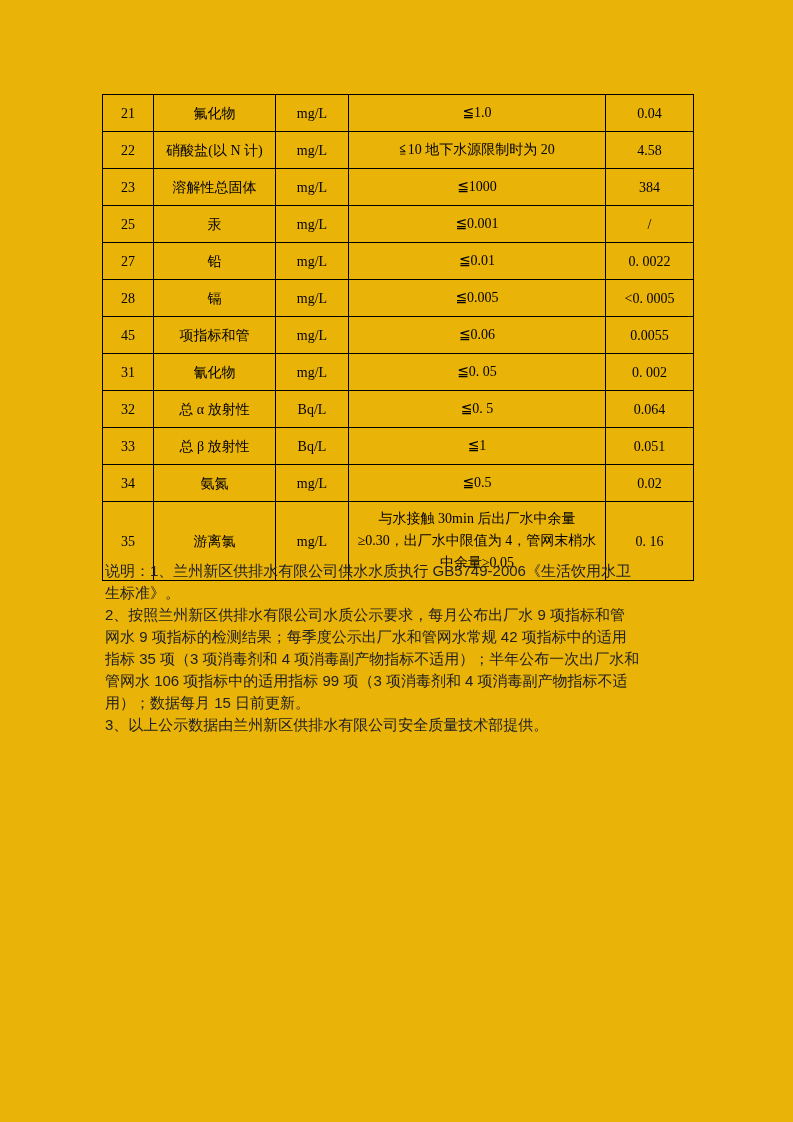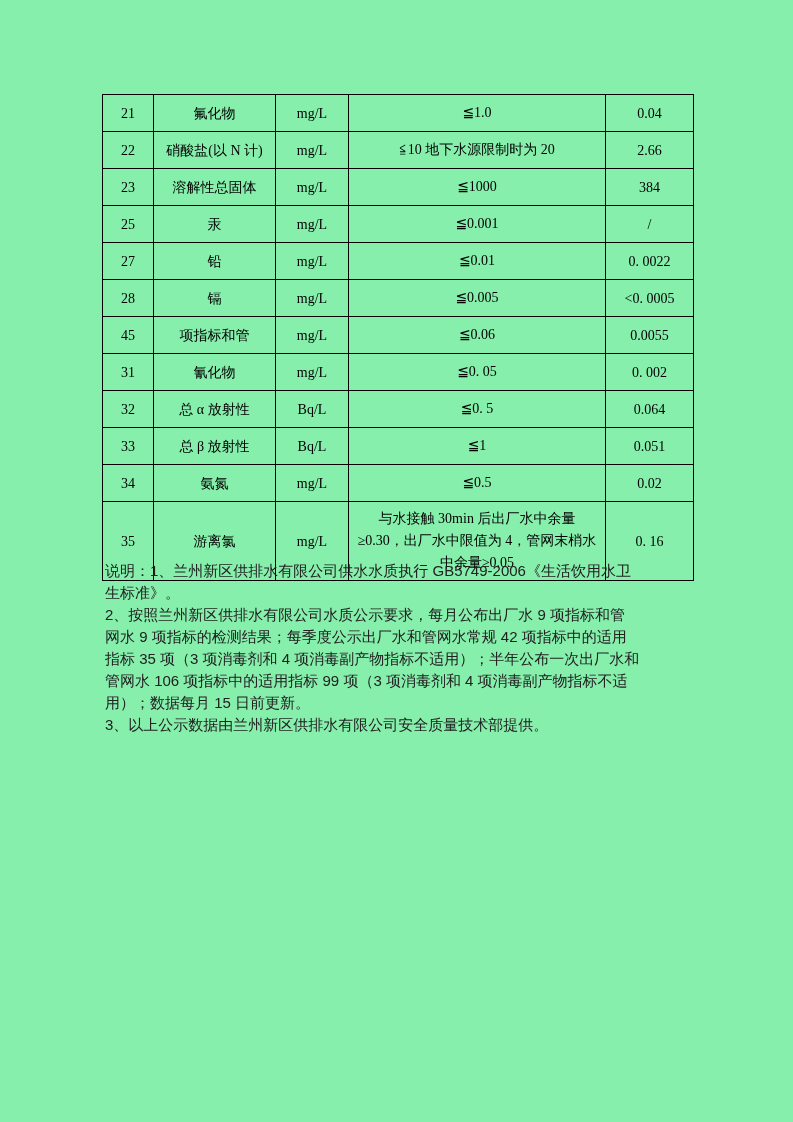--- a/index.html
+++ b/index.html
@@ -12,21 +12,21 @@
     background: #ffffff;
     position: relative;
     font-family: "Liberation Serif", "DejaVu Serif", serif;
     color: #000000;
     overflow: hidden;
   }
   .page {
     position: absolute;
     left: 0; top: 0;
     width: 793px; height: 1122px;
-    background: #86efac;
+    background: #eab308;
   }
   table.wq-table {
     position: absolute;
     left: 102px;
     top: 94px;
     width: 591px;
     border-collapse: collapse;
     table-layout: fixed;
     border: 1px solid #000000;
   }
@@ -84,21 +84,21 @@
           <td class="cell cell-name">氟化物</td>
           <td class="cell cell-unit">mg/L</td>
           <td class="cell cell-limit">≦1.0</td>
           <td class="cell cell-value">0.04</td>
         </tr>
         <tr>
           <td class="cell cell-index">22</td>
           <td class="cell cell-name">硝酸盐(以 N 计)</td>
           <td class="cell cell-unit">mg/L</td>
           <td class="cell cell-limit">≦10 地下水源限制时为 20</td>
-          <td class="cell cell-value">2.66</td>
+          <td class="cell cell-value">4.58</td>
         </tr>
         <tr>
           <td class="cell cell-index">23</td>
           <td class="cell cell-name">溶解性总固体</td>
           <td class="cell cell-unit">mg/L</td>
           <td class="cell cell-limit">≦1000</td>
           <td class="cell cell-value">384</td>
         </tr>
         <tr>
           <td class="cell cell-index">25</td>

